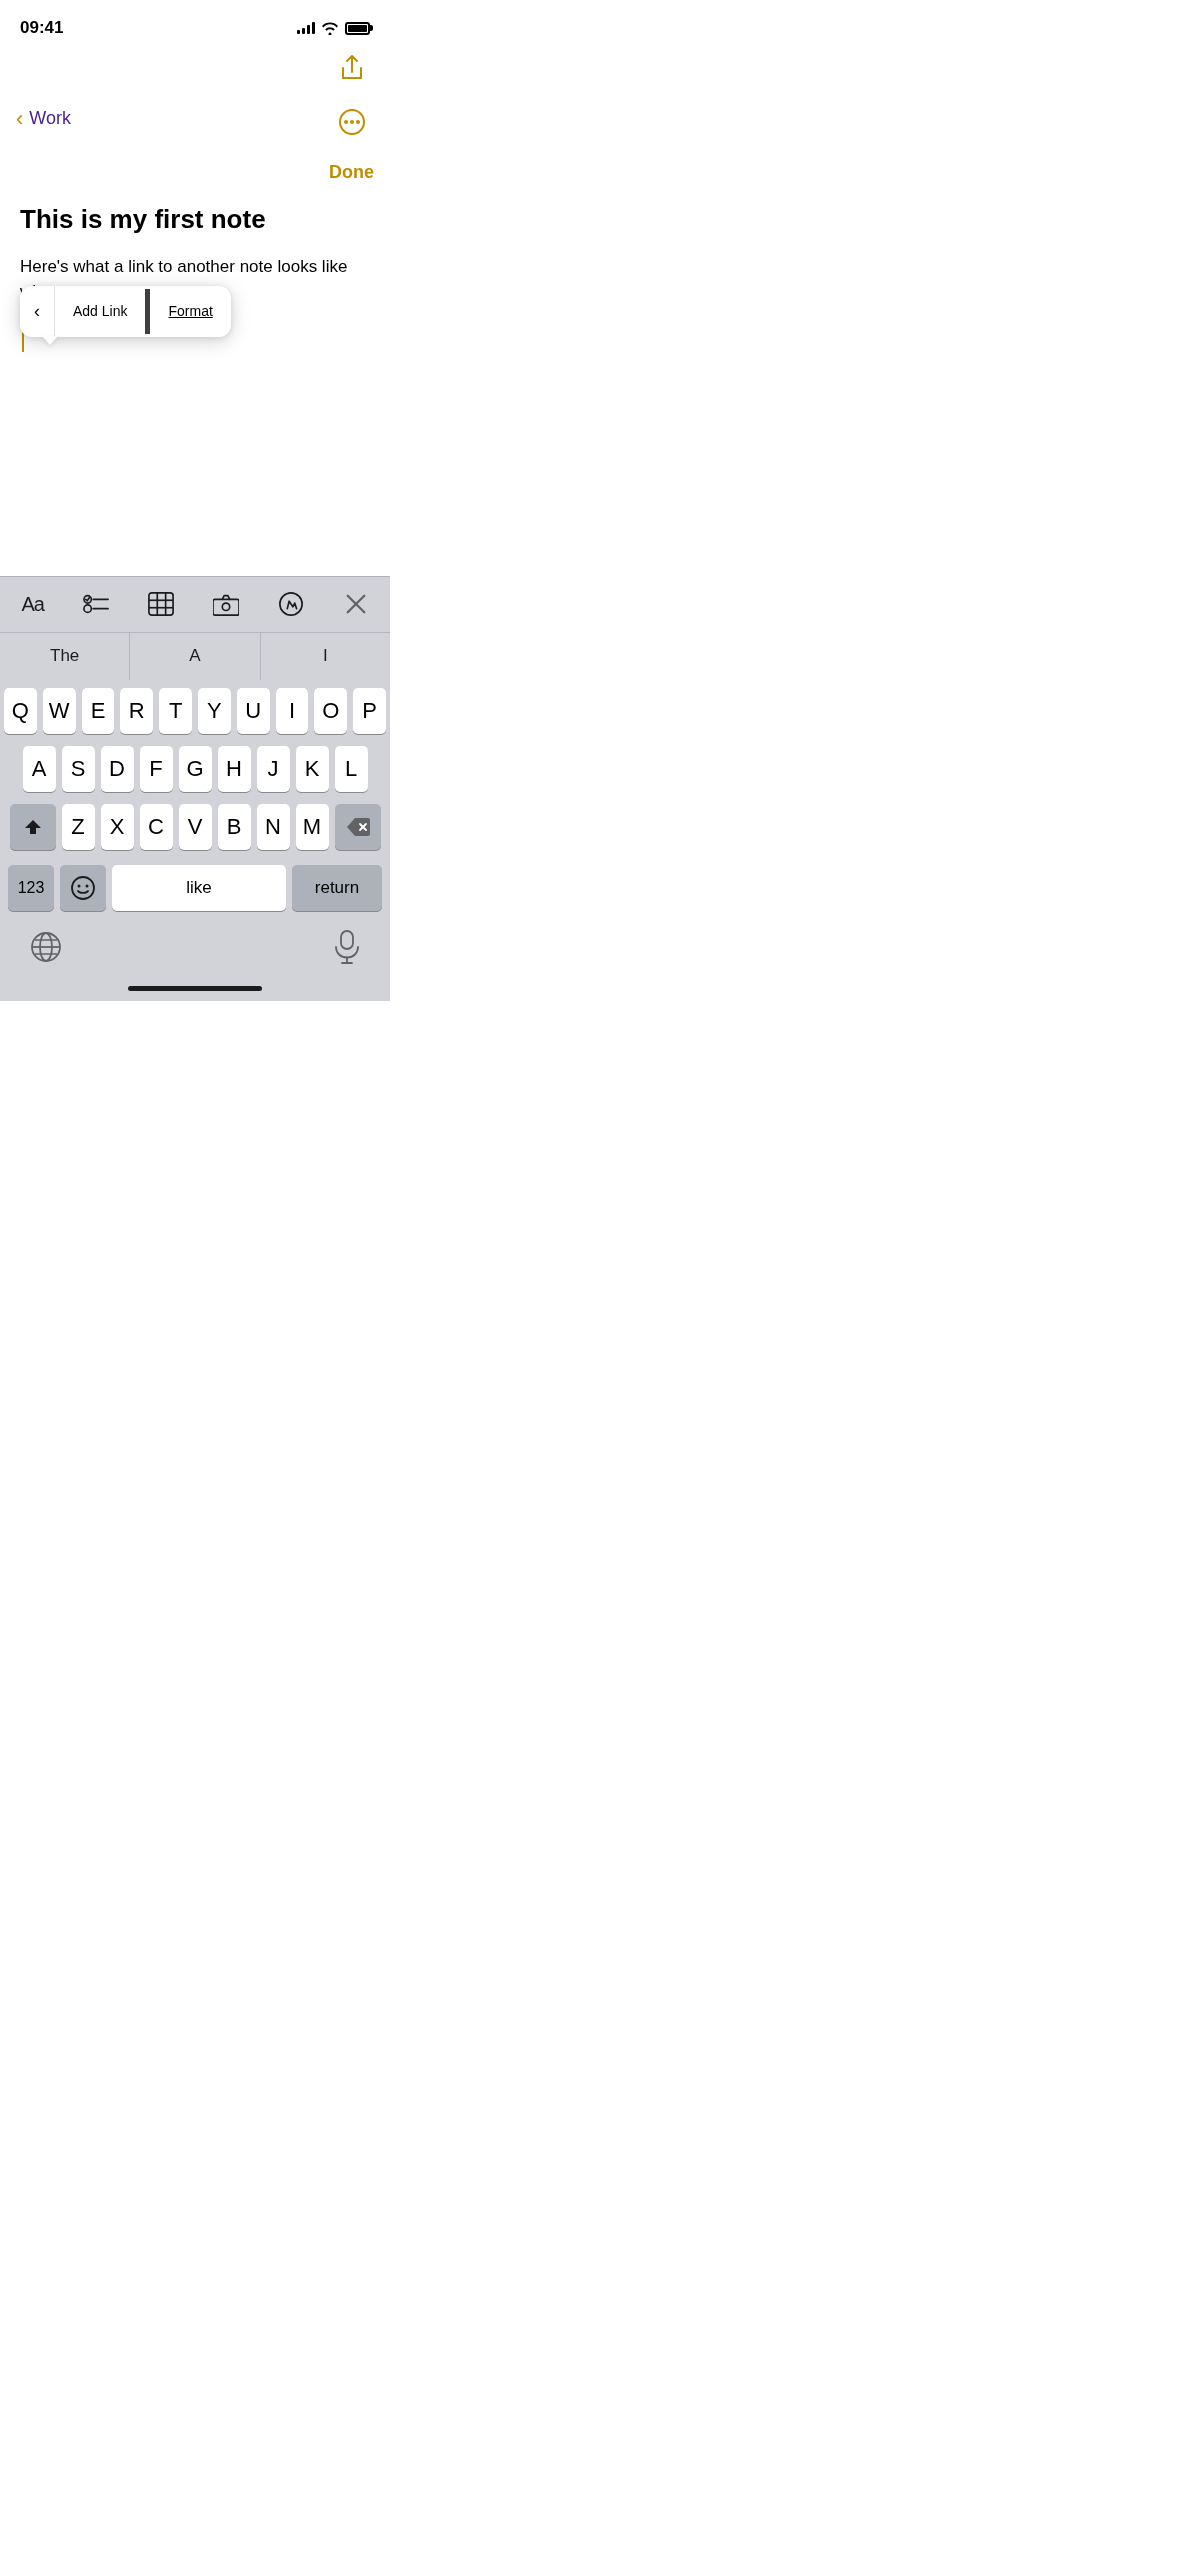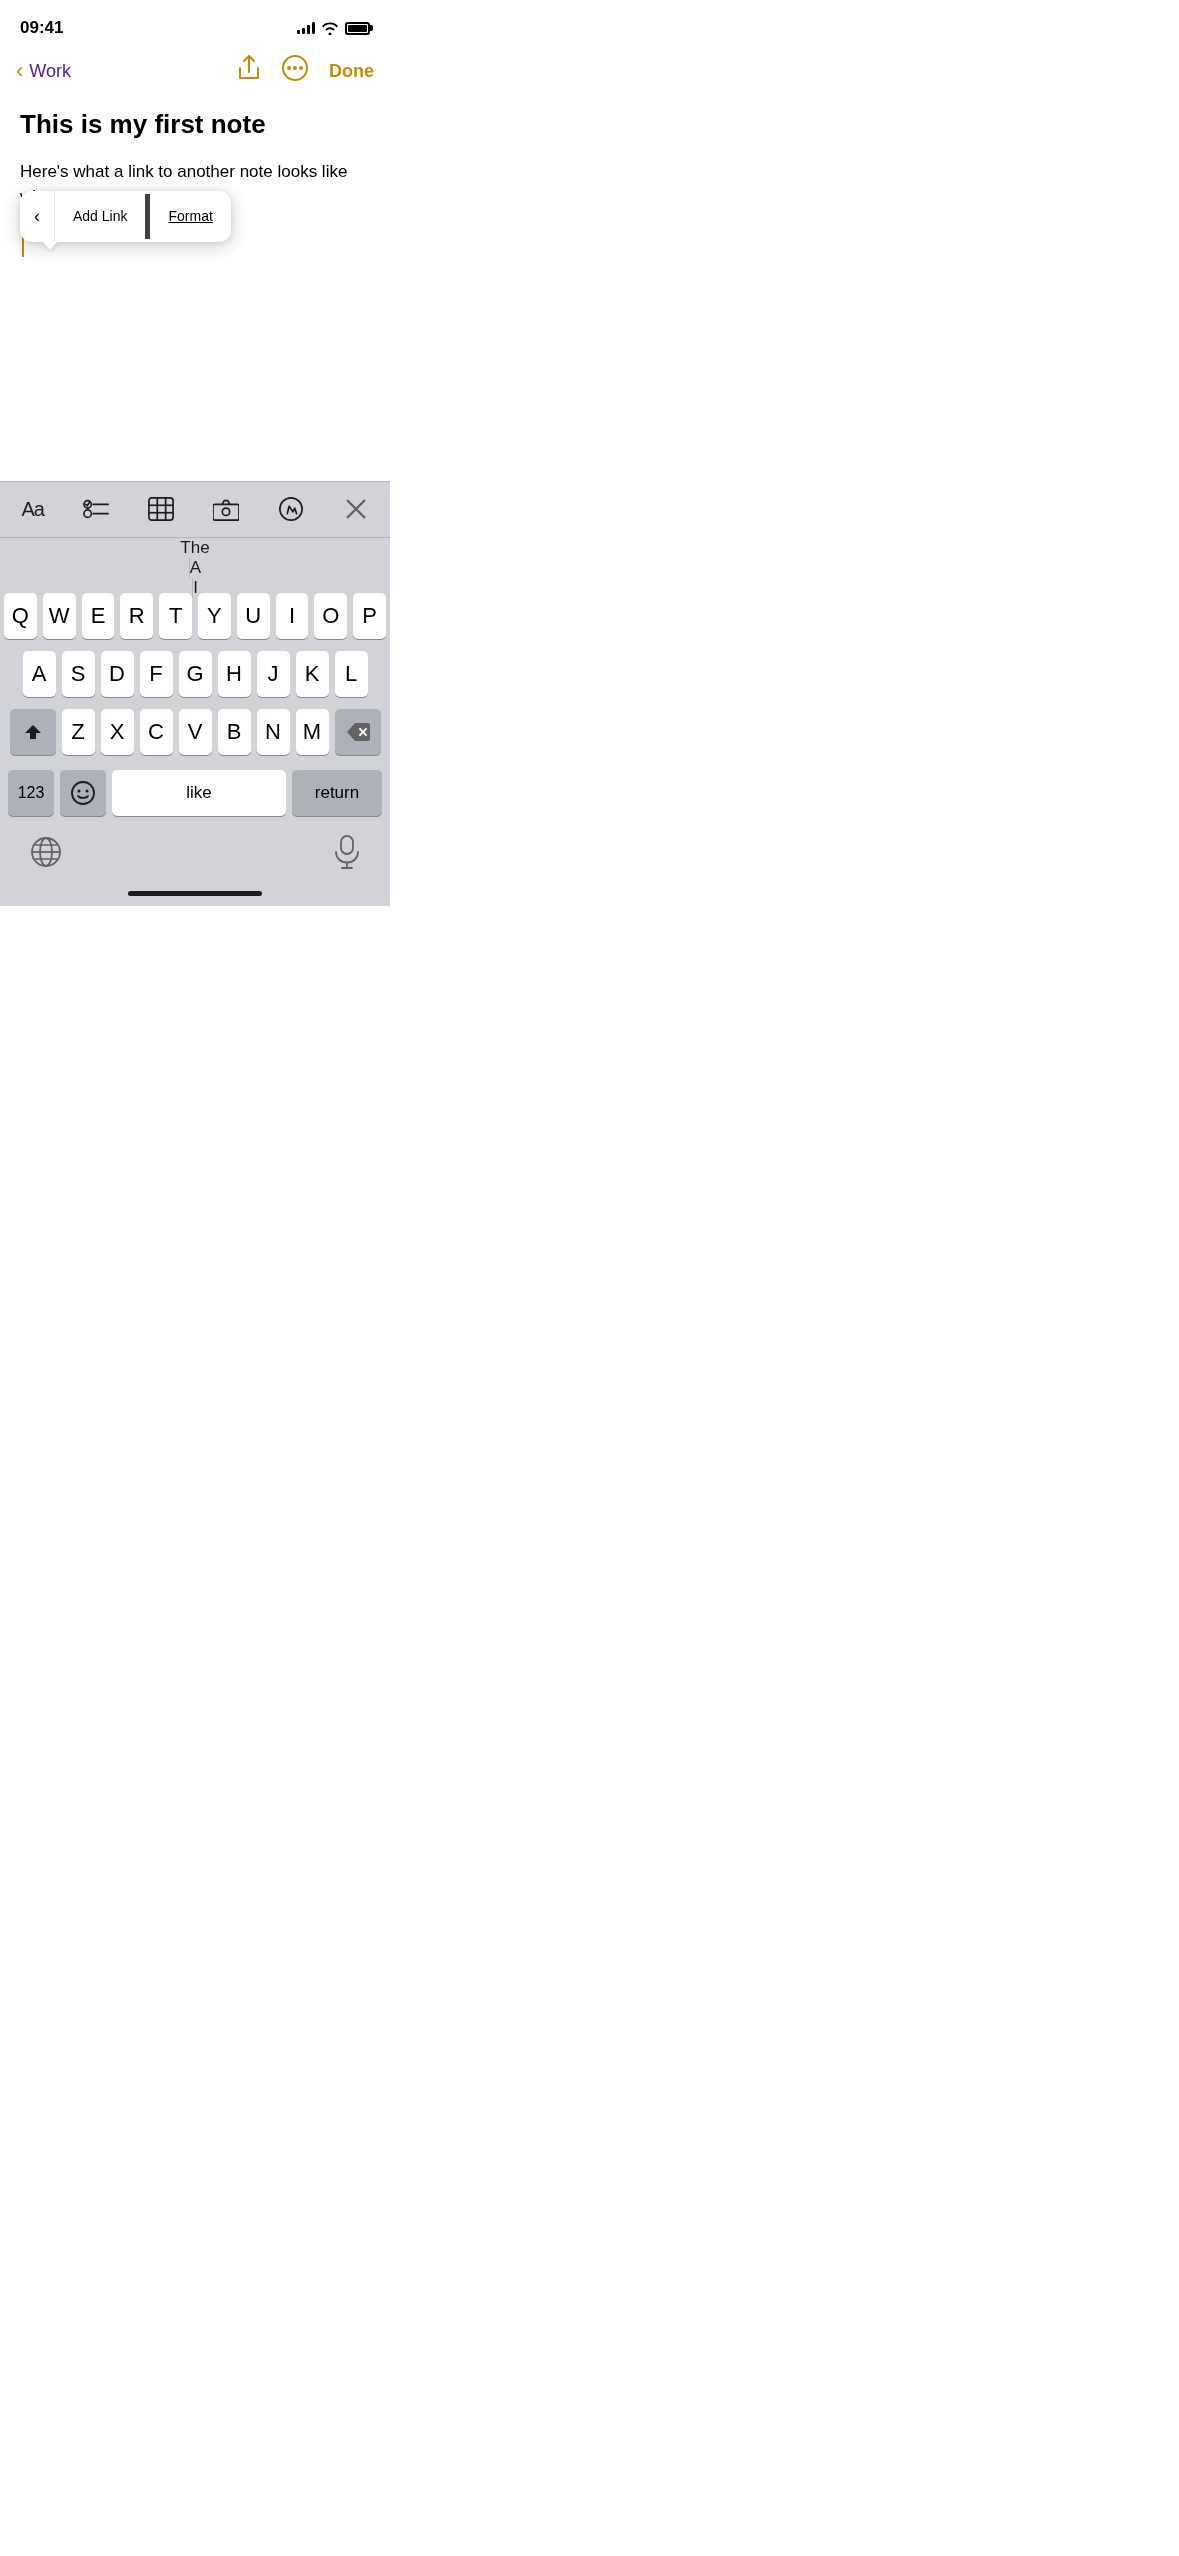--- a/index.html
+++ b/index.html
@@ -102,20 +102,21 @@
 
     .nav-back-label {
       font-size: 18px;
       color: #4c1d95;
     }
 
     .nav-actions {
       display: flex;
       align-items: center;
       gap: 20px;
+      flex-direction: column;
     }
 
     .nav-icon {
       color: #bf8f00;
       font-size: 22px;
       cursor: pointer;
     }
 
     .nav-done {
       color: #bf8f00;
@@ -250,21 +251,20 @@
       font-weight: 300;
     }
 
     
     .suggestions-bar {
       background: #d1d3d9;
       border-top: 1px solid #b5b7be;
       display: flex;
       align-items: center;
       height: 48px;
-      flex-direction: column;
     }
 
     .suggestion-item {
       flex: 1;
       display: flex;
       align-items: center;
       justify-content: center;
       font-size: 17px;
       color: #1c1c1e;
       cursor: pointer;

